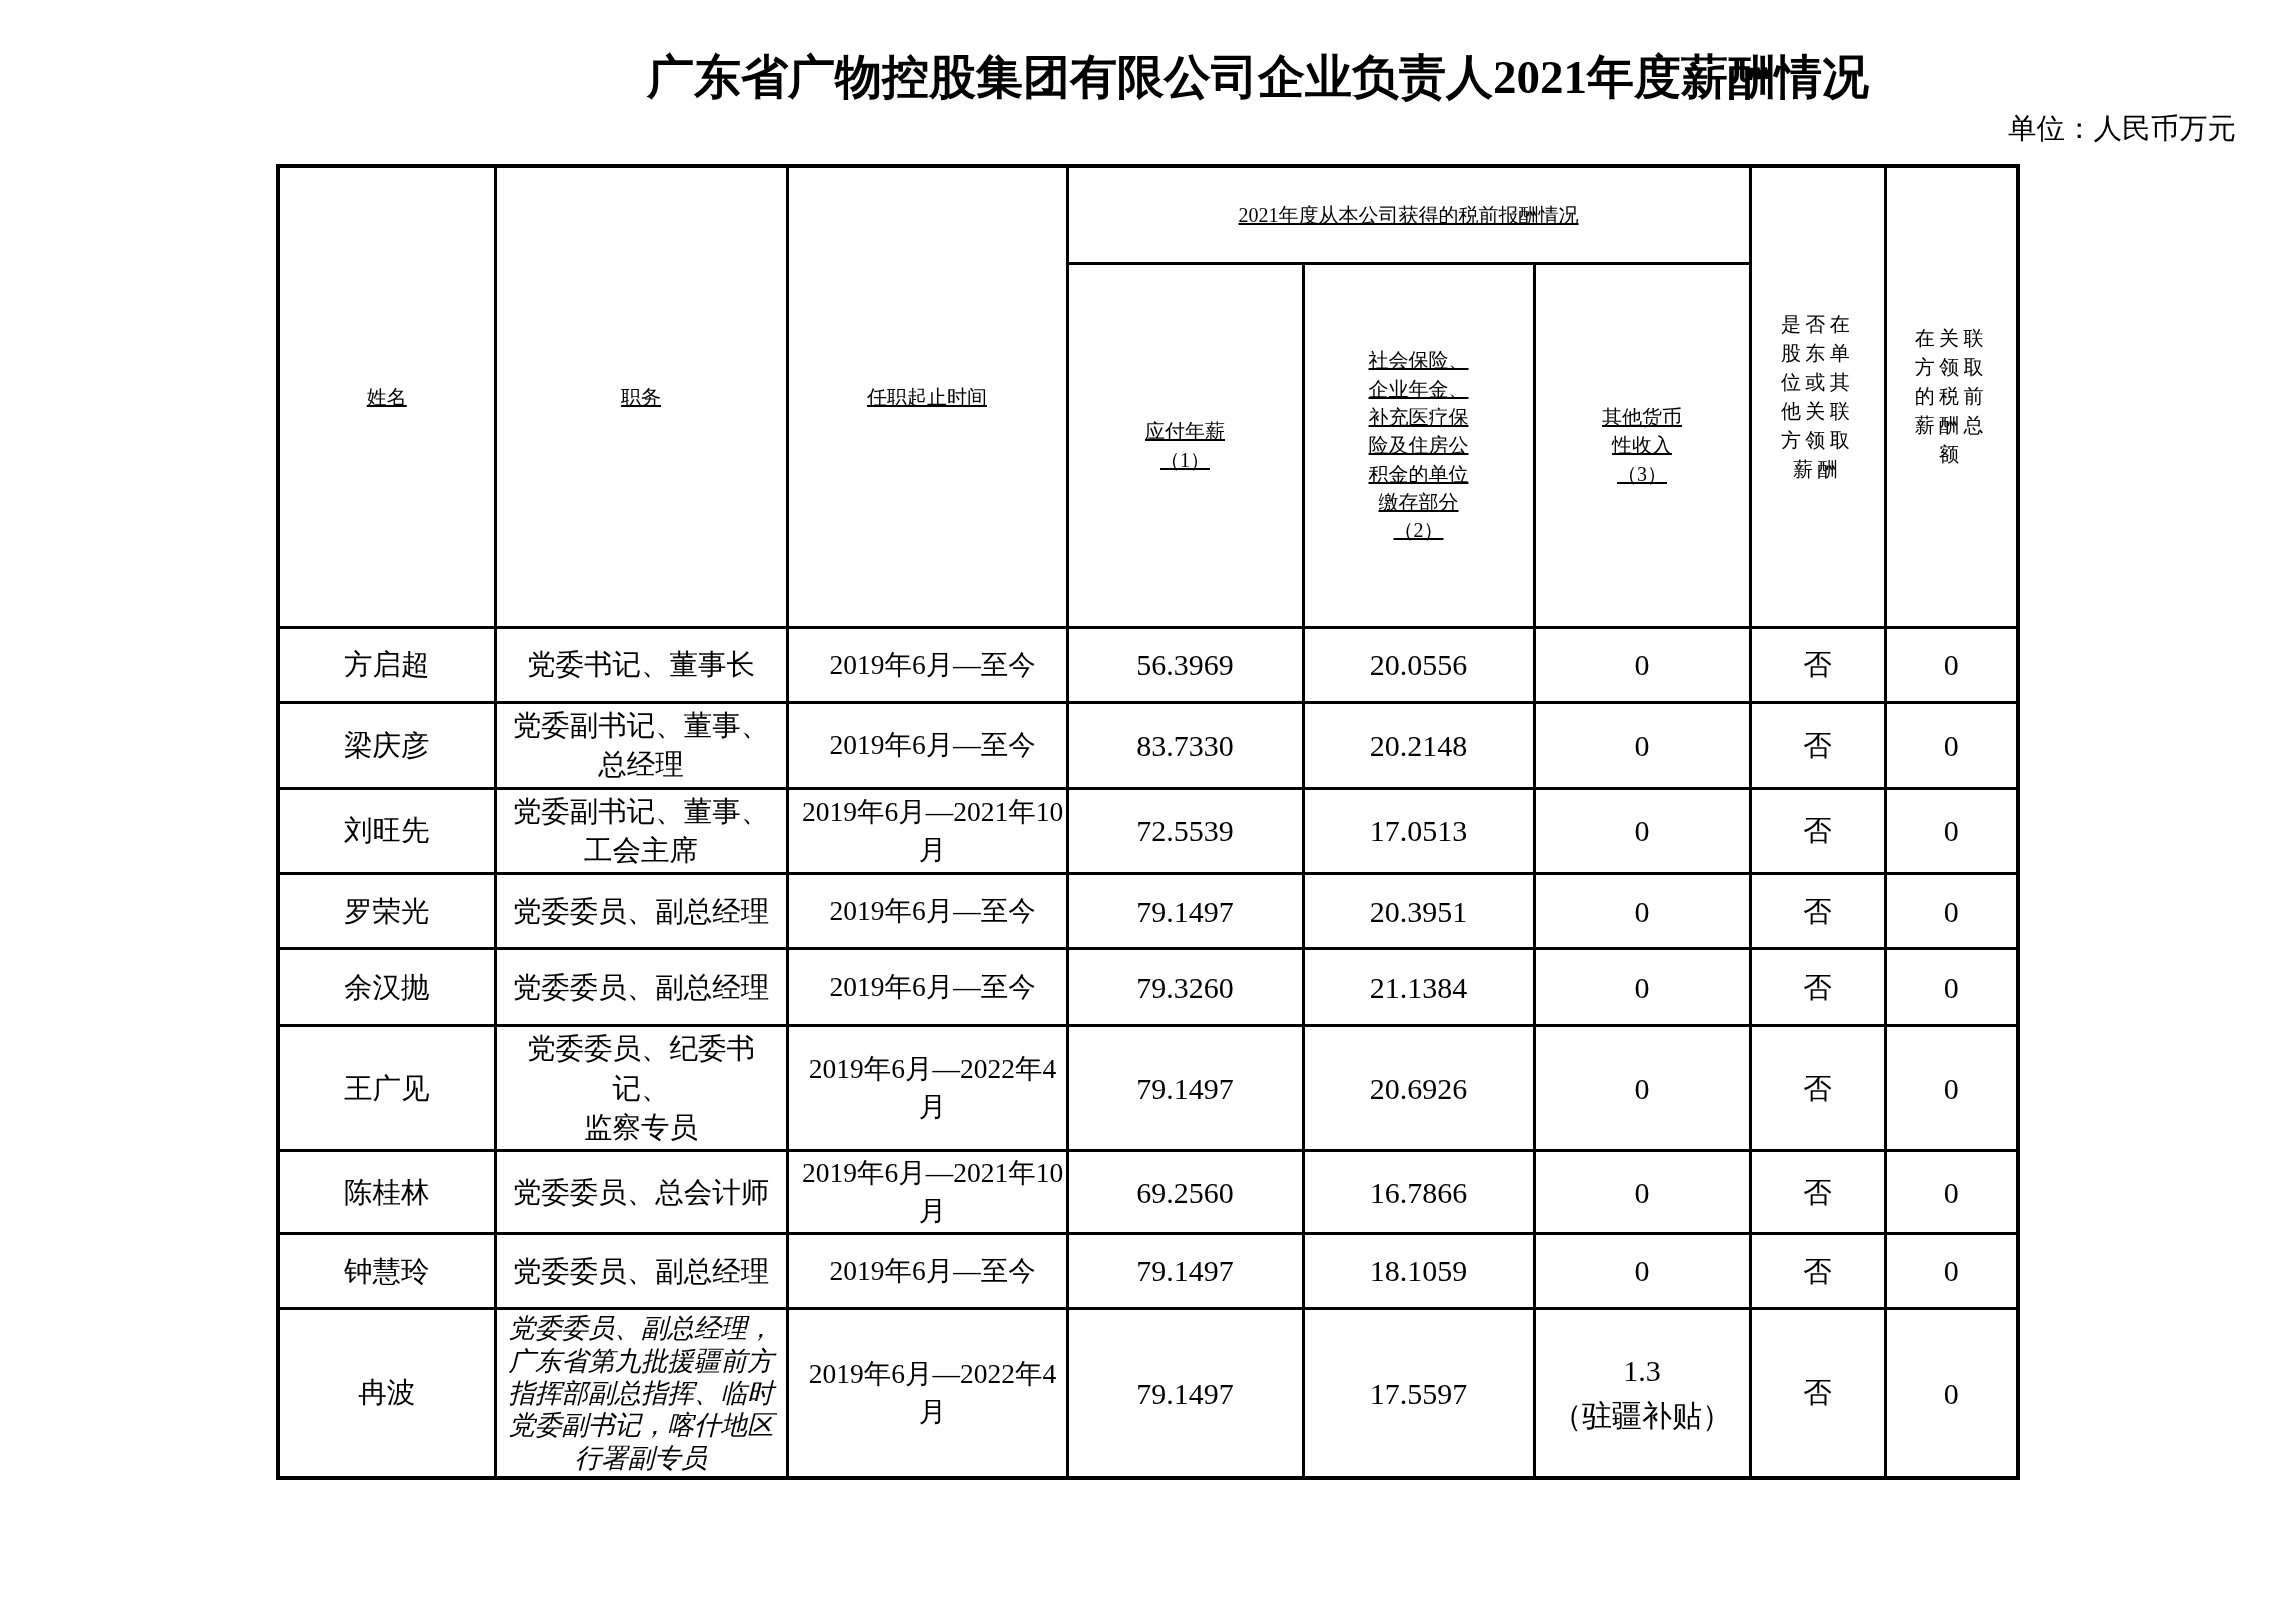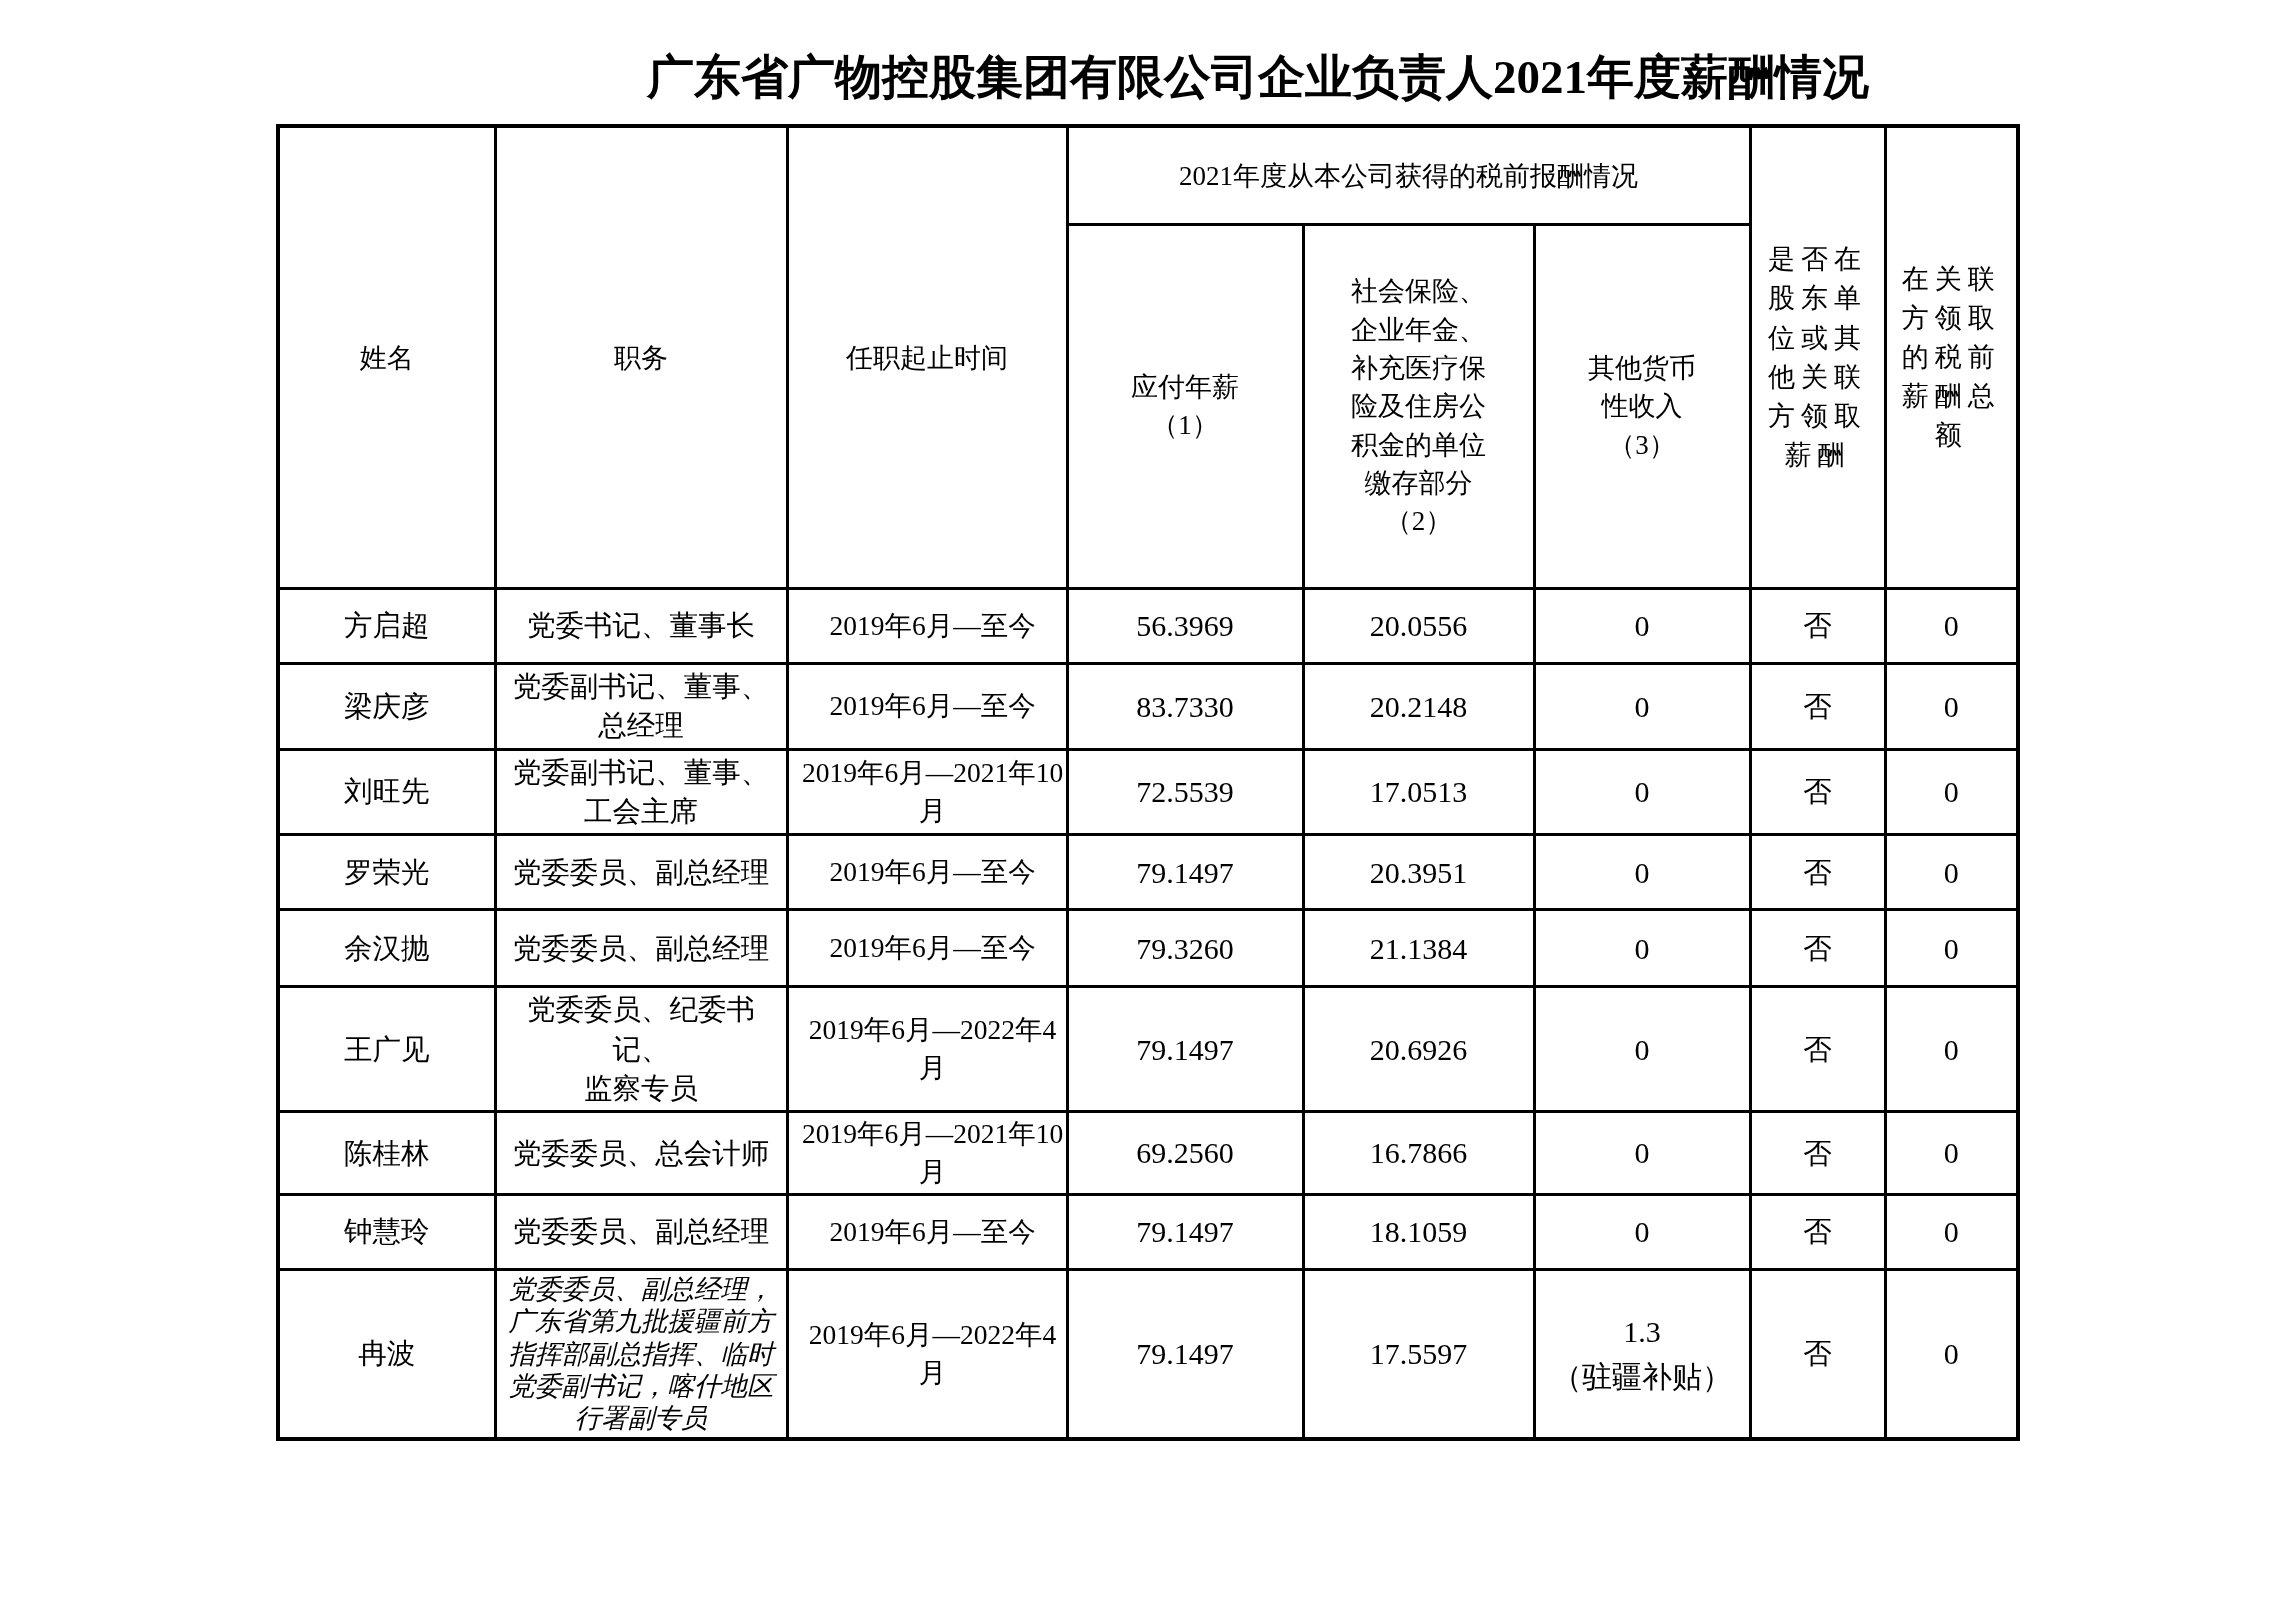--- a/index.html
+++ b/index.html
@@ -51,22 +51,23 @@
   tbody tr.r1 { height: 75px; }
   tbody tr.r2 { height: 79px; }
   tbody tr.r3 { height: 79px; }
   tbody tr.r4 { height: 75px; }
   tbody tr.r5 { height: 77px; }
   tbody tr.r6 { height: 79px; }
   tbody tr.r7 { height: 79px; }
   tbody tr.r8 { height: 75px; }
   tbody tr.r9 { height: 166px; }
   th {
-    font-size: 27px;
+    font-size: 20px;
     line-height: 1.42;
+    text-decoration: underline;
   }
   td {
     font-size: 28.5px;
     line-height: 1.38;
   }
   .pre { white-space: pre-line; }
   th.spread {
     letter-spacing: 0.22em;
     line-height: 1.45;
     padding: 0;
@@ -80,20 +81,21 @@
   tbody tr.r9 td.pos { font-size: 26.5px; line-height: 1.22; font-style: italic; }
   tbody tr.r9 td.num { line-height: 1.5; }
 </style>
 </head>
 <body>
 
 <div class="sheet">
 
   <h1 class="title">广东省广物控股集团有限公司企业负责人2021年度薪酬情况</h1>
 
+  <div class="unit-note">单位：人民币万元</div>
 
   <table class="salary-table">
     <colgroup>
       <col style="width:217px">
       <col style="width:292px">
       <col style="width:280px">
       <col style="width:236px">
       <col style="width:231px">
       <col style="width:216px">
       <col style="width:135px">

